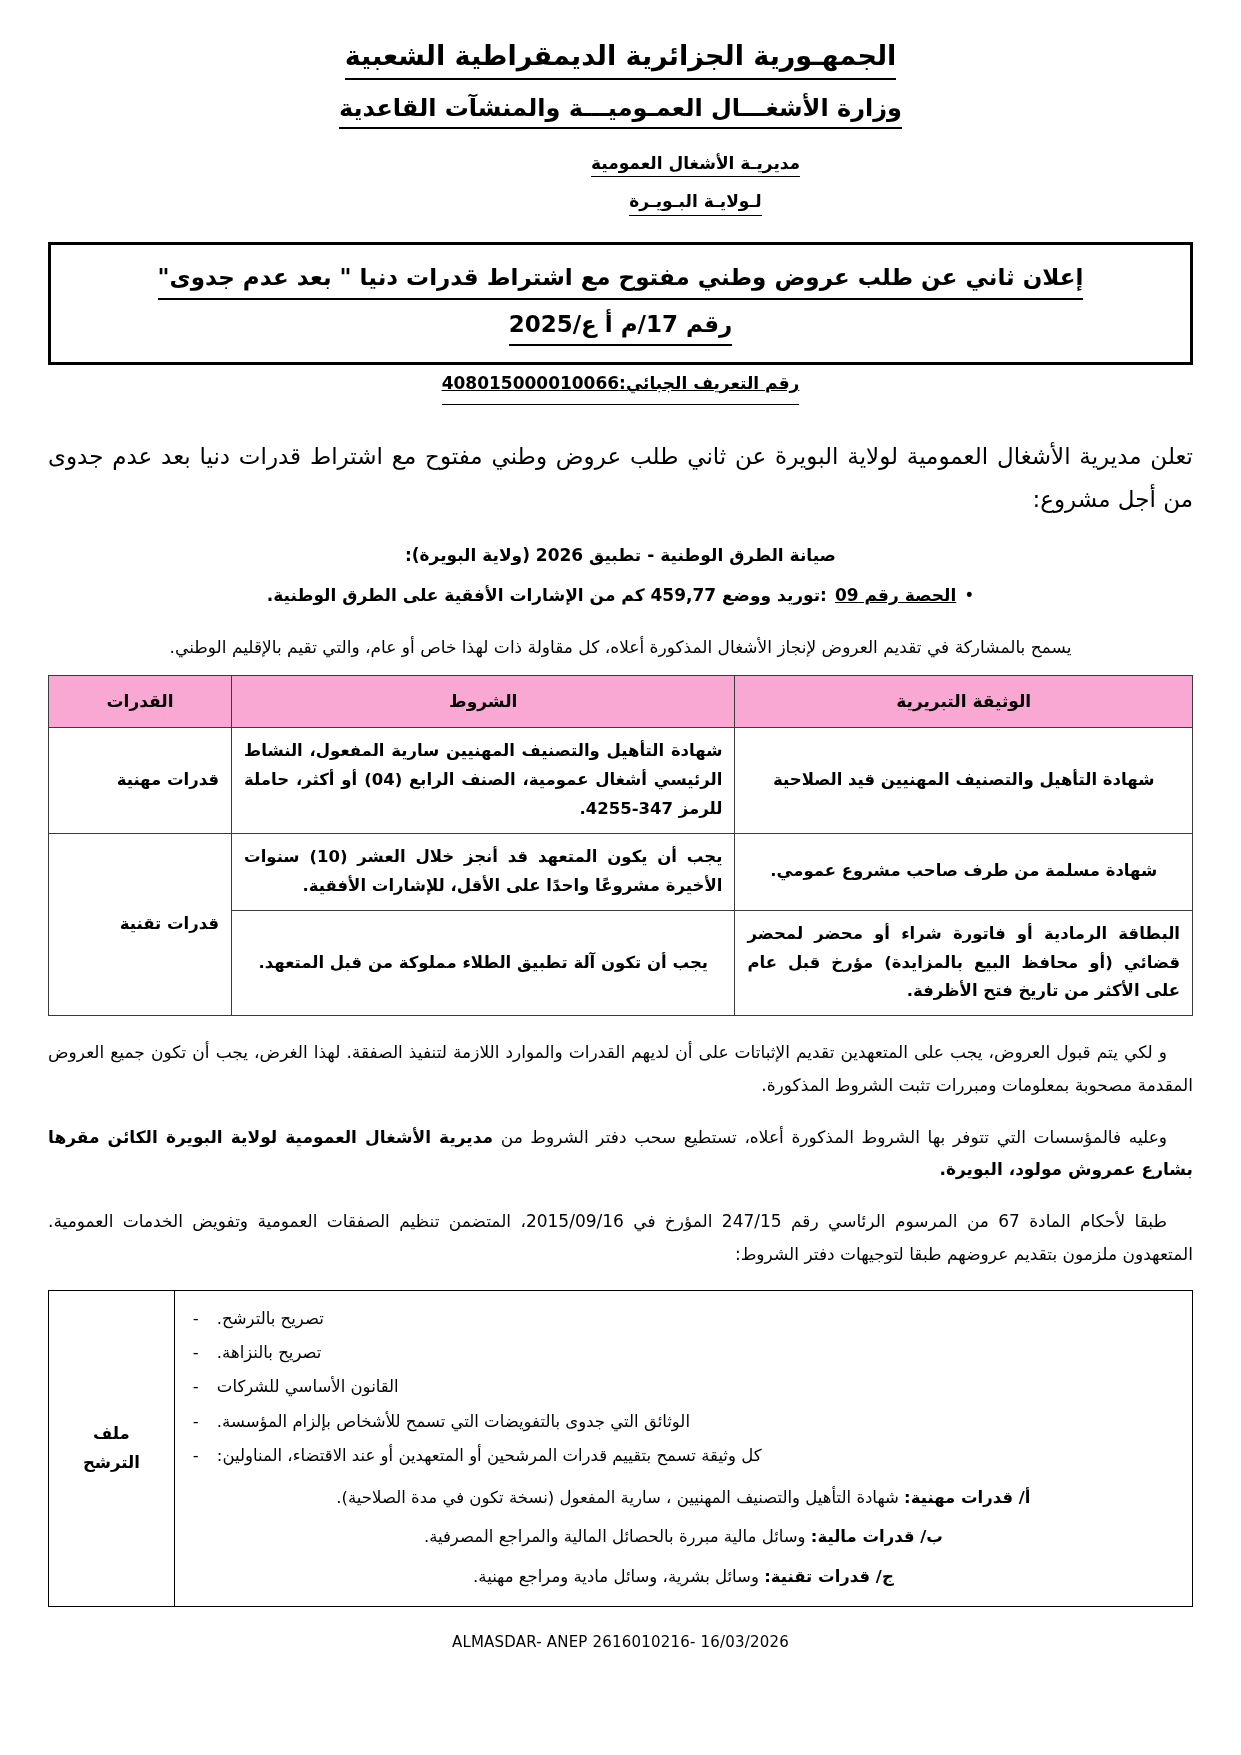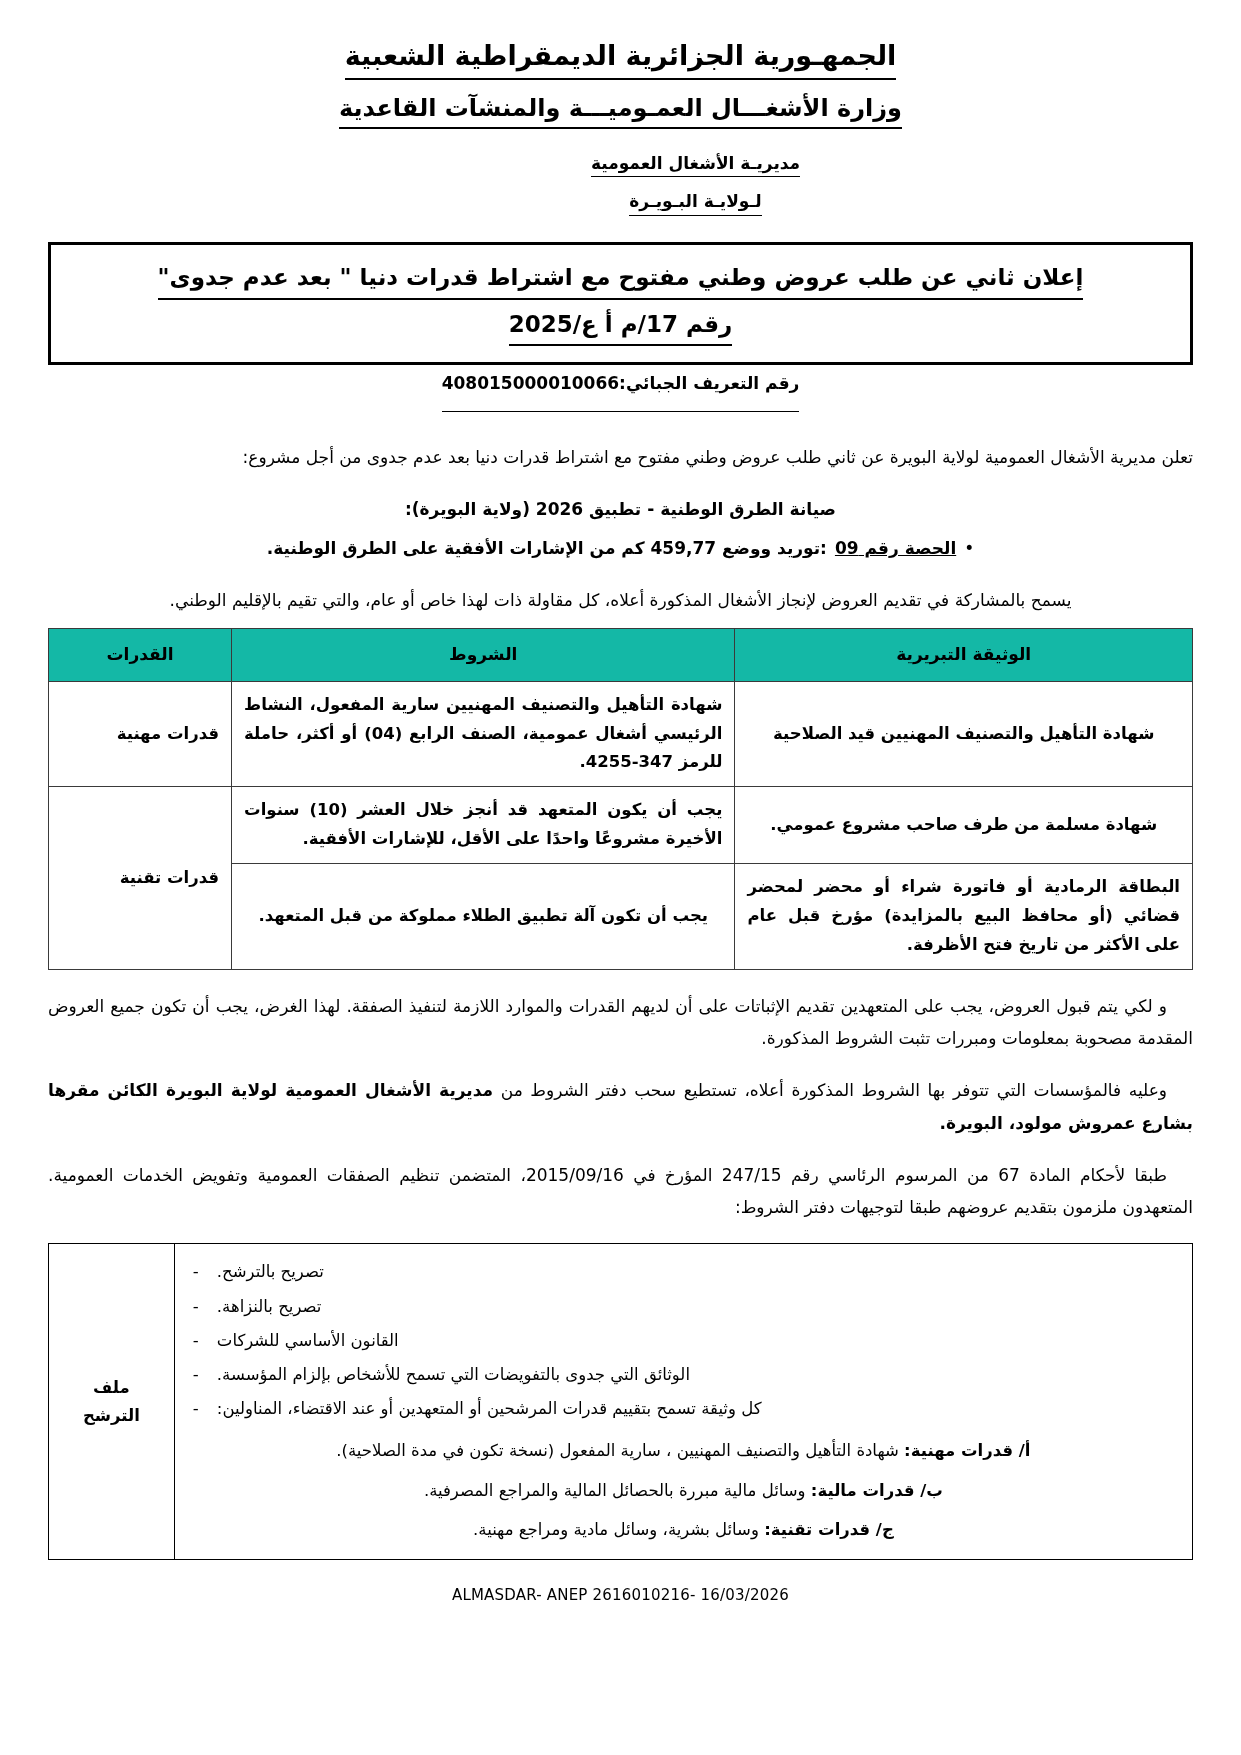--- a/index.html
+++ b/index.html
@@ -74,27 +74,28 @@
   .title-num { margin-top: 6px; }
 
   .tax-line {
     text-align: center;
     font-weight: bold;
     font-size: 17px;
     margin-top: 8px;
   }
   .tax-line span {
     border-bottom: 1.6px solid #000;
-    padding-bottom: 18px;
+    padding-bottom: 11px;
     display: inline-block;
+    text-decoration: underline;
   }
 
   
   .para {
-    font-size: 17px;
+    font-size: 23px;
     line-height: 1.85;
     text-align: justify;
     margin-top: 16px;
     text-indent: 0;
   }
   .para-intro { margin-top: 30px; }
   .center-strong {
     text-align: center;
     font-weight: bold;
     font-size: 17px;
@@ -135,21 +136,21 @@
     table-layout: fixed;
   }
   table.caps th, table.caps td {
     border: 1.5px solid #3a3a3a;
     padding: 9px 12px;
     font-size: 16.5px;
     line-height: 1.75;
     vertical-align: middle;
   }
   table.caps th {
-    background: #14b8a6;
+    background: #f9a8d4;
     font-weight: bold;
     text-align: center;
     font-size: 17px;
     padding: 11px 8px;
   }
   .col-doc  { width: 40%; }
   .col-cond { width: 44%; }
   .col-cap  { width: 16%; }
   td.cap-cell {
     text-align: right;

